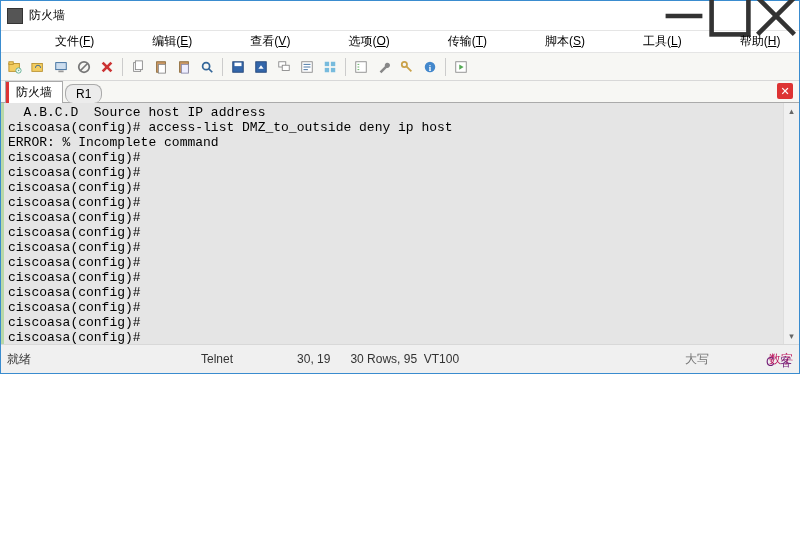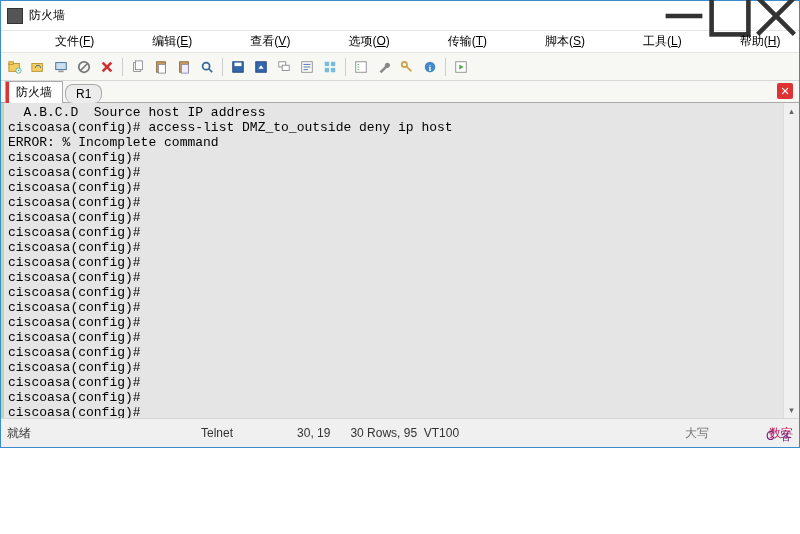--- a/index.html
+++ b/index.html
@@ -1,17 +1,17 @@
 <!DOCTYPE html>
 <html><head>
 <meta charset="utf-8">
 <style>
   * { box-sizing: border-box; }
   html, body { margin:0; padding:0; font-family: "Segoe UI", Tahoma, sans-serif; font-size:12px; background:#fff; }
-  .window { width:800px; height:448px; border:1px solid #3a8ccf; display:flex; flex-direction:column; background:#fff; position:relative; }
+  .window { width:800px; height:374px; border:1px solid #3a8ccf; display:flex; flex-direction:column; background:#fff; position:relative; }
   .titlebar { height:30px; background:#fff; display:flex; align-items:center; border-bottom:1px solid #e5e5e5; }
   .titlebar .app-icon { width:16px; height:16px; margin:0 6px; background:#555; border:1px solid #333; }
   .titlebar .title { flex:1; font-size:12px; color:#000; }
   .win-btns { display:flex; height:100%; }
   .win-btn { width:46px; display:flex; align-items:center; justify-content:center; color:#333; font-family:sans-serif; font-size:12px; }
   .menubar { height:22px; display:flex; align-items:center; padding:0 4px; gap:2px; border-bottom:1px solid #e5e5e5; }
   .menu-item { padding:1px 6px; font-size:12px; cursor:default;margin-left:44px; }
   .menu-item u { text-decoration:underline; }
   .toolbar { height:28px; display:flex; align-items:center; padding:0 4px; gap:3px; background:#f7f7f4; border-bottom:1px solid #d8d8d8; }
   .tb-btn { width:20px; height:20px; display:flex; align-items:center; justify-content:center; border:1px solid transparent; color:#555; }

